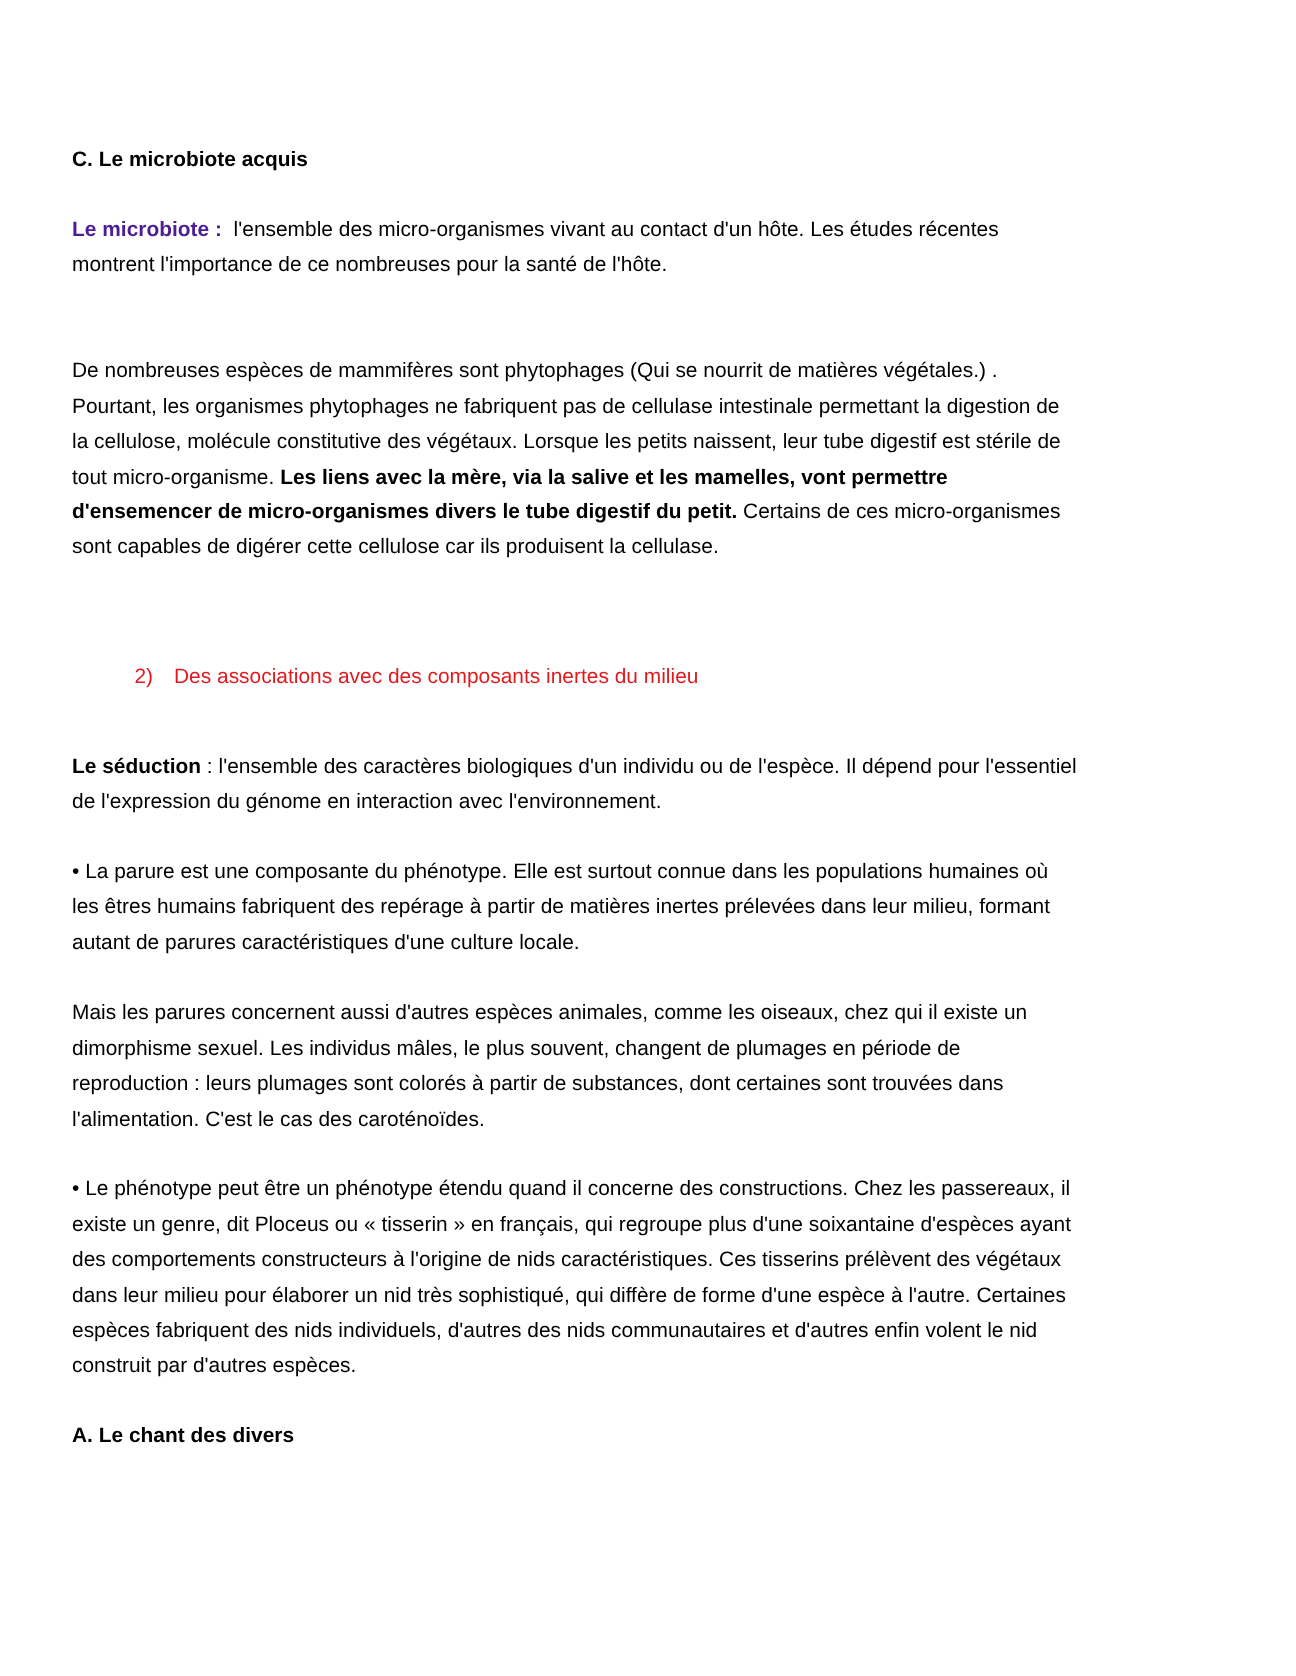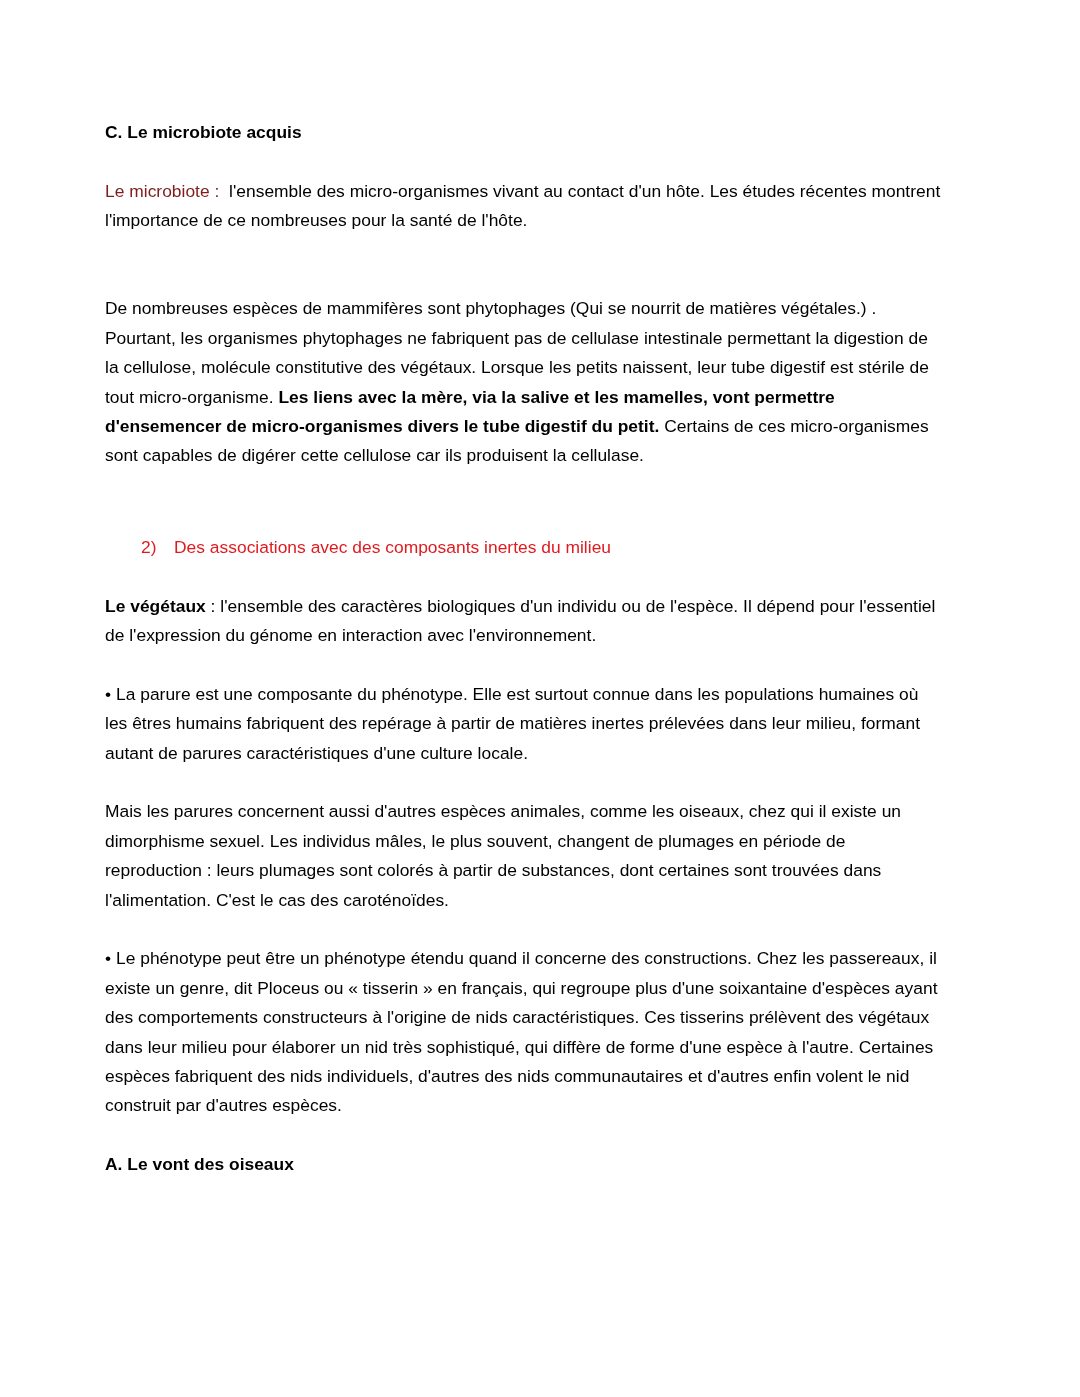--- a/index.html
+++ b/index.html
@@ -13,21 +13,21 @@
     font-family: "Liberation Sans", sans-serif;
     color: #000000;
     overflow: hidden;
   }
   .page {
     position: relative;
     width: 980px;
     height: 1397px;
     background: #ffffff;
     box-sizing: border-box;
-    padding: 118px 112px 0 105px;
+    padding: 118px 112px 0 60px;
   }
   .doc-body {
     width: 838px;
     font-size: 17.4px;
     line-height: 29.4px;
     letter-spacing: 0.02px;
   }
   .section-heading {
     font-weight: bold;
     font-size: 17.4px;
@@ -40,33 +40,33 @@
     line-height: 29.4px;
     text-align: left;
   }
   .spacer-line {
     height: 29.4px;
   }
   .spacer-gap-xl {
     height: 62px;
   }
   .numbered-heading {
-    margin: 0;
+    margin: 16px;
     padding-left: 36px;
     font-size: 17.4px;
     line-height: 29.4px;
     color: #e01b20;
   }
   .numbered-heading .num {
     display: inline-block;
     width: 33px;
   }
   .red-bold {
-    color: #7f1d1d;
-    font-weight: normal;
+    color: #4c1d95;
+    font-weight: bold;
   }
   .bold {
     font-weight: bold;
   }
   .sub-heading {
     margin: 0;
     font-weight: bold;
     font-size: 17.4px;
     line-height: 29.4px;
   }
@@ -89,34 +89,34 @@
     <div class="spacer-line"></div>
 
     <p class="para"><span>De nombreuses espèces de mammifères sont phytophages (Qui se nourrit de matières végétales.) . Pourtant, les organismes phytophages ne fabriquent pas de cellulase intestinale permettant la digestion de la cellulose, molécule constitutive des végétaux. Lorsque les petits naissent, leur tube digestif est stérile de tout micro-organisme. </span><span class="bold">Les liens avec la mère, via la salive et les mamelles, vont permettre d'ensemencer de micro-organismes divers le tube digestif du petit.</span><span> Certains de ces micro-organismes sont capables de digérer cette cellulose car ils produisent la cellulase.</span></p>
 
     <div class="spacer-gap-xl"></div>
 
     <p class="numbered-heading"><span class="num">2)</span><span>Des associations avec des composants inertes du milieu</span></p>
 
     <div class="spacer-line"></div>
 
-    <p class="para"><span class="bold">Le végétaux</span><span> : l'ensemble des caractères biologiques d'un individu ou de l'espèce. Il dépend pour l'essentiel de l'expression du génome en interaction avec l'environnement.</span></p>
+    <p class="para"><span class="bold">Le séduction</span><span> : l'ensemble des caractères biologiques d'un individu ou de l'espèce. Il dépend pour l'essentiel de l'expression du génome en interaction avec l'environnement.</span></p>
 
     <div class="spacer-line"></div>
 
     <p class="para">• La parure est une composante du phénotype. Elle est surtout connue dans les populations humaines où les êtres humains fabriquent des repérage à partir de matières inertes prélevées dans leur milieu, formant autant de parures caractéristiques d'une culture locale.</p>
 
     <div class="spacer-line"></div>
 
     <p class="para">Mais les parures concernent aussi d'autres espèces animales, comme les oiseaux, chez qui il existe un dimorphisme sexuel. Les individus mâles, le plus souvent, changent de plumages en période de reproduction : leurs plumages sont colorés à partir de substances, dont certaines sont trouvées dans l'alimentation. C'est le cas des caroténoïdes.</p>
 
     <div class="spacer-line"></div>
 
     <p class="para">• Le phénotype peut être un phénotype étendu quand il concerne des constructions. Chez les passereaux, il existe un genre, dit Ploceus ou « tisserin » en français, qui regroupe plus d'une soixantaine d'espèces ayant des comportements constructeurs à l'origine de nids caractéristiques. Ces tisserins prélèvent des végétaux dans leur milieu pour élaborer un nid très sophistiqué, qui diffère de forme d'une espèce à l'autre. Certaines espèces fabriquent des nids individuels, d'autres des nids communautaires et d'autres enfin volent le nid construit par d'autres espèces.</p>
 
     <div class="spacer-line"></div>
 
 
-    <p class="sub-heading">A. Le vont des oiseaux</p>
+    <p class="sub-heading">A. Le chant des divers</p>
 
 
   </div>
 </div>
 
 </body></html>

